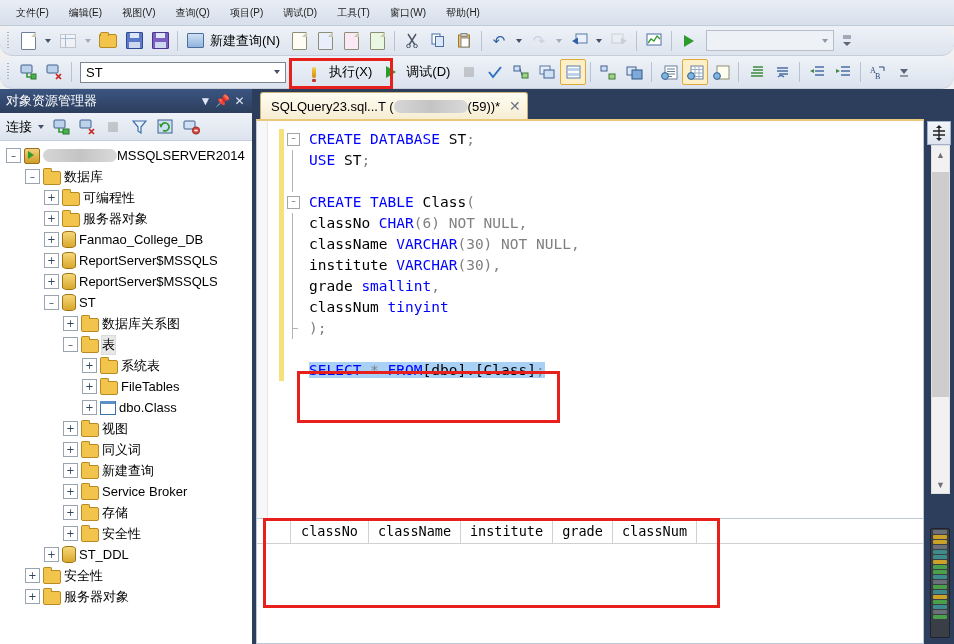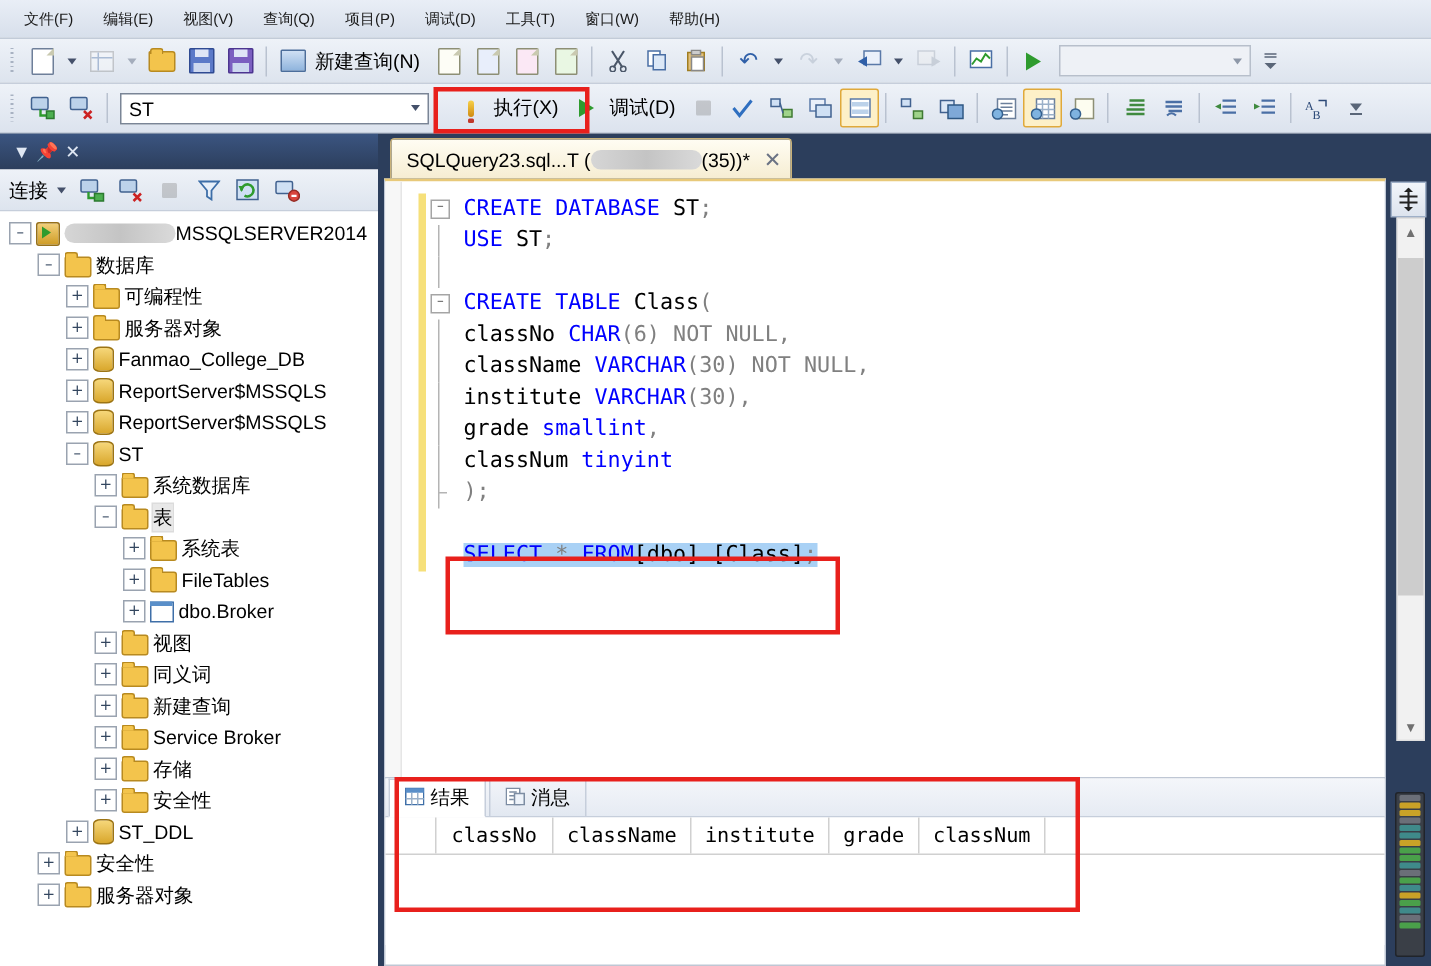--- a/index.html
+++ b/index.html
@@ -18,21 +18,21 @@
     height:26px;background:linear-gradient(#e9eef6,#d7dfeb);
     border-bottom:1px solid #c2cbd8;
     display:flex;align-items:center;padding-left:6px;box-sizing:border-box;
   }
   .menuitem{padding:3px 10px;font-size:10px;color:#1a1a1a;white-space:nowrap;}
 
   
   .toolbar{
     height:30px;background:linear-gradient(#eef2f8,#dde4ee);
     border-bottom:1px solid #c6cedb;display:flex;align-items:center;
-    box-sizing:border-box;padding-left:2px;position:relative;
+    box-sizing:border-box;padding-left:2px;position:relative;border-radius:13px;
   }
   .tb2{height:33px;background:linear-gradient(#eef2f8,#dce3ee);}
   .grip{width:7px;height:18px;margin:0 3px;
     background-image:repeating-linear-gradient(to bottom,#a8b2c2 0 1px,transparent 1px 3px);
     background-size:2px 100%;background-repeat:no-repeat;background-position:2px 0;}
   .sep{width:1px;height:20px;background:#b9c2d0;margin:0 4px;}
   .tbtn{width:24px;height:24px;display:flex;align-items:center;justify-content:center;
     border:1px solid transparent;border-radius:2px;position:relative;}
   .tbtn.on{background:#fdf0c8;border-color:#e0a93b;}
   .tbtn.dis{opacity:.38;}
@@ -447,20 +447,21 @@
           <path d="M2 4 L10 4 L6 9 Z" fill="#5a6678"></path>
           <path d="M2 11 h8" stroke="#5a6678" stroke-width="1.2"></path>
         </svg>
     </div>
   </div>
 
   <div class="body">
 
     <div class="oe">
       <div class="oe-title">
+        <span class="t">对象资源管理器</span>
         <span class="tb">▼</span>
         <span class="tb">📌</span>
         <span class="tb">✕</span>
       </div>
 
       <div class="oe-tools">
         <span class="lbl">连接</span>
         <span class="caret"></span>
         <div class="tbtn">
           <svg width="18" height="16" viewBox="0 0 18 16">
@@ -555,21 +556,21 @@
             <span class="nicon" style="width: 13px;">
               <span class="dbicon" style="display:block"></span>
             </span>
             <span class="nlabel">ST</span>
           </div>
           <div class="node" style="padding-left: 63px;">
             <span class="exp">+</span>
             <span class="nicon" style="width: 17px; height: 13px; margin-top: 2px;">
               <span class="folder" style="display:block"></span>
             </span>
-            <span class="nlabel">系统数据库</span>
+            <span class="nlabel">数据库关系图</span>
           </div>
           <div class="node" style="padding-left: 63px;">
             <span class="exp">–</span>
             <span class="nicon" style="width: 17px; height: 13px; margin-top: 2px;">
               <span class="folder" style="display:block"></span>
             </span>
             <span class="nlabel sel">表</span>
           </div>
           <div class="node" style="padding-left: 82px;">
             <span class="exp">+</span>
@@ -583,21 +584,21 @@
             <span class="nicon" style="width: 17px; height: 13px; margin-top: 2px;">
               <span class="folder" style="display:block"></span>
             </span>
             <span class="nlabel">FileTables</span>
           </div>
           <div class="node" style="padding-left: 82px;">
             <span class="exp">+</span>
             <span class="nicon" style="width: 15px;">
               <span class="tblicon" style="display:block"></span>
             </span>
-            <span class="nlabel">dbo.Broker</span>
+            <span class="nlabel">dbo.Class</span>
           </div>
           <div class="node" style="padding-left: 63px;">
             <span class="exp">+</span>
             <span class="nicon" style="width: 17px; height: 13px; margin-top: 2px;">
               <span class="folder" style="display:block"></span>
             </span>
             <span class="nlabel">视图</span>
           </div>
           <div class="node" style="padding-left: 63px;">
             <span class="exp">+</span>
@@ -657,21 +658,21 @@
           </div>
         </div>
     </div>
 
     <div class="right">
 
       <div class="tabstrip">
         <div class="tab">
           <span>SQLQuery23.sql...T (</span>
           <span class="redact"></span>
-          <span>(35))*</span>
+          <span>(59))*</span>
           <span class="x">✕</span>
         </div>
       </div>
 
       <div class="editorwrap">
         <div class="editor">
           <div class="gutter"></div>
           <div class="changebar" id="changebar" style="height: 252px;"></div>
           <div class="codearea" id="code"><div class="line"><span class="fold">–</span><span><span class="kw">CREATE DATABASE</span><span class="plain"> ST</span><span class="punct">;</span></span></div><div class="line"><span class="vbar"></span><span><span class="kw">USE</span><span class="plain"> ST</span><span class="punct">;</span></span></div><div class="line"><span class="vbar"></span><span></span></div><div class="line"><span class="fold">–</span><span><span class="kw">CREATE TABLE</span><span class="plain"> Class</span><span class="punct">(</span></span></div><div class="line"><span class="vbar"></span><span><span class="plain">classNo </span><span class="kw">CHAR</span><span class="punct">(6) </span><span class="gray">NOT NULL</span><span class="punct">,</span></span></div><div class="line"><span class="vbar"></span><span><span class="plain">className </span><span class="kw">VARCHAR</span><span class="punct">(30) </span><span class="gray">NOT NULL</span><span class="punct">,</span></span></div><div class="line"><span class="vbar"></span><span><span class="plain">institute </span><span class="kw">VARCHAR</span><span class="punct">(30)</span><span class="punct">,</span></span></div><div class="line"><span class="vbar"></span><span><span class="plain">grade </span><span class="kw">smallint</span><span class="punct">,</span></span></div><div class="line"><span class="vbar"></span><span><span class="plain">classNum </span><span class="kw">tinyint</span></span></div><div class="line"><span class="vbar"></span><span class="vend"></span><span><span class="punct">)</span><span class="punct">;</span></span></div><div class="line"><span></span></div><div class="line"><span class="selbg"><span class="kw">SELECT</span><span class="gray"> * </span><span class="kw">FROM</span><span class="plain">[dbo].[Class]</span><span class="punct">;</span></span></div></div>
         </div>
@@ -682,42 +683,20 @@
             <span class="zcaret caret"></span>
           </div>
           <div class="hscroll">
             <div class="hs-left">◀</div>
             <div class="hs-right">▶</div>
           </div>
         </div>
       </div>
 
       <div class="results">
-        <div class="restabs">
-          <div class="rtab active">
-            <span>
-              <svg width="13" height="12" viewBox="0 0 13 12">
-                  <rect x="0.5" y="0.5" width="12" height="11" fill="#fff" stroke="#3f6fa8"></rect>
-                  <rect x="0.5" y="0.5" width="12" height="3" fill="#5a8fc9"></rect>
-                  <path d="M4.5 3.5 v8 M8.5 3.5 v8 M0.5 7.5 h12" stroke="#9ab0c9"></path>
-                </svg>
-            </span>
-            <span>结果</span>
-          </div>
-          <div class="rtab">
-            <span>
-              <svg width="13" height="12" viewBox="0 0 13 12">
-                  <rect x="0.5" y="0.5" width="9" height="11" fill="#fff" stroke="#7d8da3"></rect>
-                  <path d="M2.5 3 h5 M2.5 5.5 h5 M2.5 8 h3" stroke="#7d8da3"></path>
-                  <rect x="6" y="4" width="6.5" height="7.5" fill="#eef3fa" stroke="#7d8da3"></rect>
-                </svg>
-            </span>
-            <span>消息</span>
-          </div>
-        </div>
         <div class="gridhdr" id="gridhdr">
           <div class="gcell rownum"></div>
         <div class="gcell" style="width: 78px;">classNo</div>
             <div class="gcell" style="width: 92px;">className</div>
             <div class="gcell" style="width: 92px;">institute</div>
             <div class="gcell" style="width: 60px;">grade</div>
             <div class="gcell" style="width: 84px;">classNum</div>
           </div>
         <div class="gridbody"></div>
       </div>

